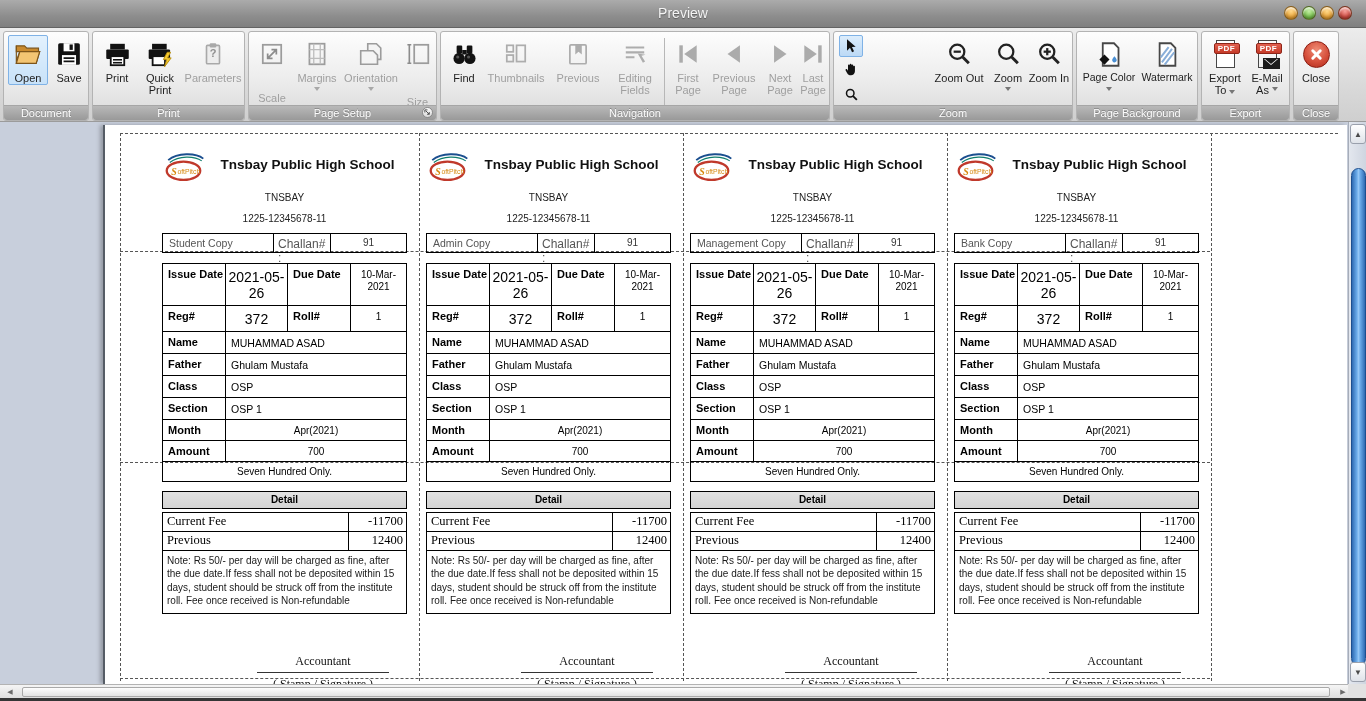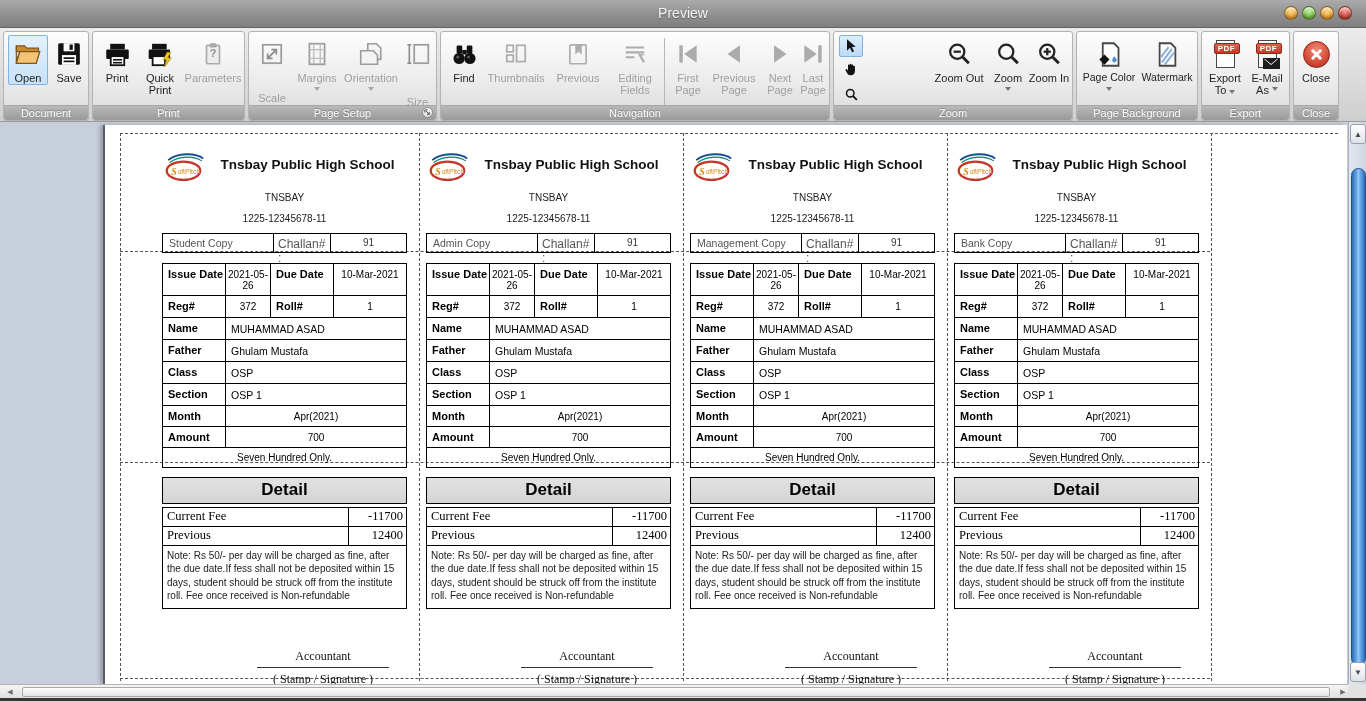--- a/index.html
+++ b/index.html
@@ -75,29 +75,29 @@
 
   .ch-copyrow { margin-top:9px; border:1.5px solid #000; display:flex; height:20px; font-size:10.5px; }
   .ch-copyname { width:110px; padding:3px 0 0 6px; color:#555; }
   .ch-challanlab { width:58px; border-left:1px solid #000; border-right:1px solid #000; padding:3px 0 0 4px; color:#555; font-size:12px; }
   .ch-challanno { flex:1; text-align:center; padding-top:3px; color:#333; font-size:10px; }
 
   .ch-table { margin-top:10px; border:1.5px solid #000; }
   .tr { display:flex; border-top:1px solid #000; }
   .tr:first-child { border-top:none; }
   .cl  { width:62px; font-weight:bold; font-size:11px; padding:4px 0 4px 5px; }
-  .cv1 { width:46px; border-left:1px solid #000; border-right:1px solid #000; text-align:center; font-size:10px; padding:5px 1px 4px; }
+  .cv1 { width:63px; border-left:1px solid #000; border-right:1px solid #000; text-align:center; font-size:14px; padding:5px 1px 4px; }
   .cl2 { width:62px; font-weight:bold; font-size:11px; padding:4px 0 4px 5px; }
   .cv2 { flex:1; border-left:1px solid #000; text-align:center; font-size:10px; padding:5px 1px 4px; line-height:1.2; }
   .cvw { flex:1; border-left:1px solid #000; font-size:10.5px; padding:5px 0 4px 5px; }
   .cvc { flex:1; border-left:1px solid #000; font-size:10px; text-align:center; padding:5px 0 4px; }
   .trw { border-top:1px solid #000; text-align:center; font-size:10px; padding:4px 0; }
 
   .ch-detail-header { margin-top:9px; border:1.5px solid #000; background:linear-gradient(#e2e2e2,#d4d4d4);
-    text-align:center; font-weight:bold; font-size:17px; padding:2px 0 3px; }
+    text-align:center; font-weight:bold; font-size:10px; padding:2px 0 3px; }
   .ch-detail { margin-top:3px; border:1.5px solid #000; }
   .dr { display:flex; border-top:1px solid #000; font-family:"Liberation Serif", serif; font-size:12.5px; }
   .dr:first-child { border-top:none; }
   .dr-l { flex:1; padding:1px 0 2px 4px; }
   .dr-v { width:58px; border-left:1px solid #000; text-align:right; padding:1px 3px 2px 0; }
   .dr-note { border-top:1px solid #000; font-size:10px; line-height:1.34; padding:3px 4px 5px; color:#1a1a1a; }
 
   .ch-sign { margin-top:40px; margin-left:95px; width:132px; text-align:center;
     font-family:"Liberation Serif", serif; font-size:12px; color:#111; }
   .ch-sign-title { padding-bottom:3px; border-bottom:1px solid #333; }

